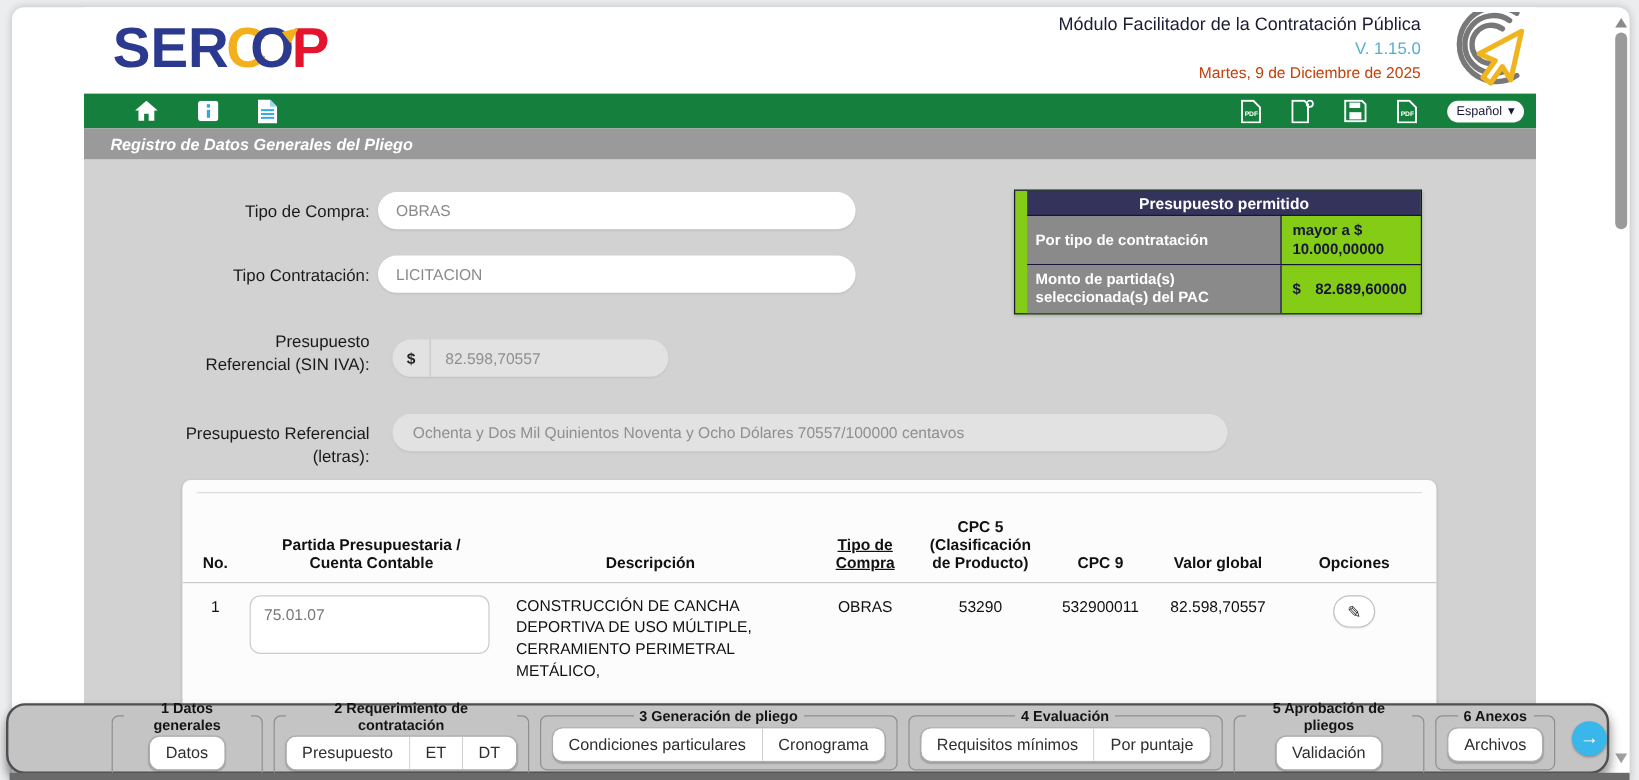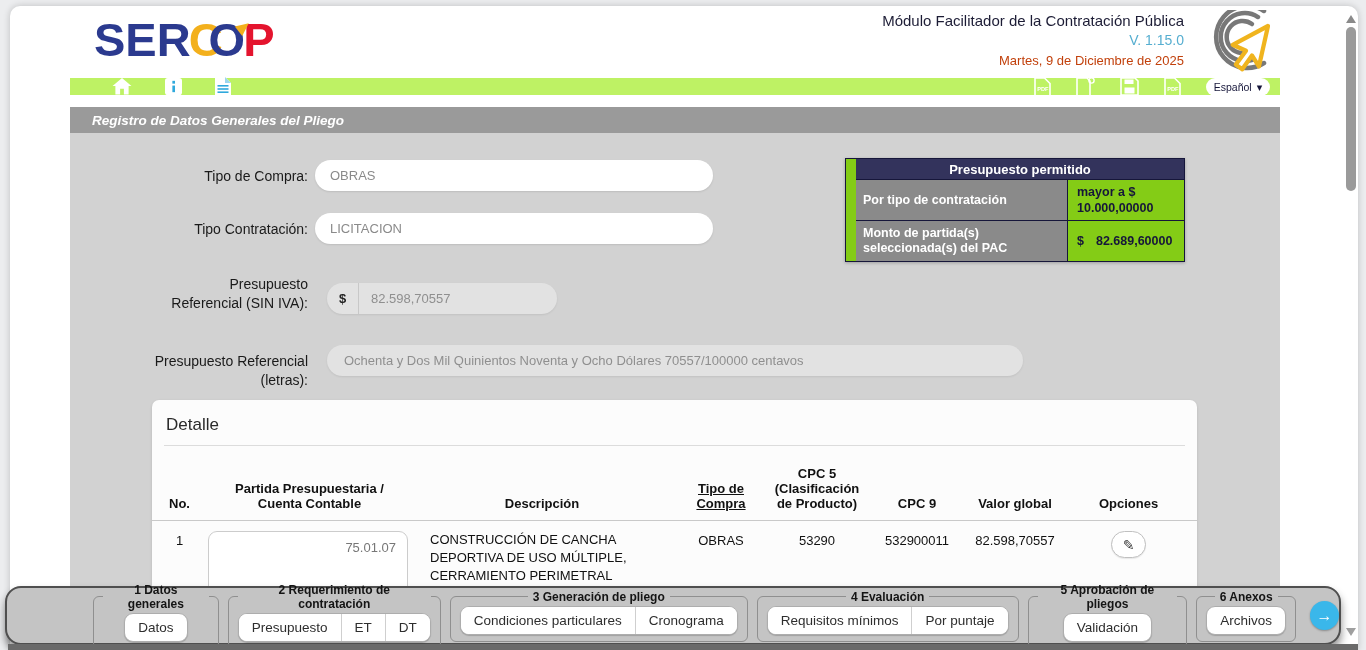--- a/index.html
+++ b/index.html
@@ -19,21 +19,21 @@
   .logo .p   { color:#e4142e; margin-left:-2px; }
   .logo-arrow { position:absolute; left:146px; top:2px; width:0; height:0;
     border:6px solid transparent; border-bottom:13px solid #f3b01c; transform:rotate(52deg); }
   .header-right { position:absolute; right:96px; top:6px; text-align:right; }
   .app-title { font-size:15px; color:#1c1c35; }
   .app-version { font-size:14px; color:#56aed0; margin-top:3px; }
   .app-date { font-size:13px; color:#c2410c; margin-top:5px; font-weight:normal; }
   .cursor-logo { position:absolute; right:4px; top:4px; }
 
   
-  .toolbar { position:absolute; top:72px; left:0; width:1210px; height:17px; background:#bef264;
+  .toolbar { position:absolute; top:72px; left:0; width:1210px; height:29px; background:#15803d;
     display:flex; align-items:center; }
   .tb-left { display:flex; align-items:center; gap:33px; margin-left:42px; }
   .tb-right { display:flex; align-items:center; gap:25px; margin-left:auto; margin-right:10px; }
   .tb-icon { display:flex; align-items:center; justify-content:center; cursor:pointer; }
   .lang-select { width:64px; height:18px; background:#fff; border-radius:10px; display:flex;
     align-items:center; justify-content:center; gap:5px; font-size:10.5px; color:#16163a; cursor:pointer; }
   .lang-select .chev { font-size:11px; line-height:10px; }
 
   
   .page-title-bar { position:absolute; top:101px; left:0; width:1210px; height:26px; background:#9a9a9a;
@@ -89,22 +89,22 @@
   .col-desc { width:260px; }
   .col-tipo { width:98px; }
   .col-cpc5 { width:94px; }
   .col-cpc9 { width:106px; }
   .col-val  { width:90px; }
   .col-opc  { width:137px; }
   .hc-inner { margin:0 auto; }
   .hw-part { max-width:175px; }
   .hw-tipo { max-width:62px;text-decoration:underline; }
   .hw-cpc5 { max-width:94px; }
-  .partida-input { margin-left:1px; width:200px; height:64px; background:#fff; border:1px solid #ccc;
-    border-radius:9px; text-align:right; color:#777; font-size:13px; padding:8px 11px; }
+  .partida-input { margin-left:1px; width:200px; height:49px; background:#fff; border:1px solid #ccc;
+    border-radius:9px; text-align:left; color:#777; font-size:13px; padding:8px 11px; }
   .desc-text { width:218px; margin-left:18px; text-align:left; line-height:1.38; }
   .cell-pad { padding-top:2px; }
   .edit-btn { width:35px; height:27px; background:#fff; border:1px solid #c0c0c0; border-radius:14px;
     margin:0 auto; display:flex; align-items:center; justify-content:center; font-size:14px; color:#333;
     cursor:pointer; box-shadow:0 1px 1px rgba(0,0,0,.08); }
 
   
   .vscroll { position:absolute; left:1334px; top:0; width:14px; height:644px; }
   .sc-up { position:absolute; left:2px; top:9px; width:0; height:0;
     border-left:5px solid transparent; border-right:5px solid transparent; border-bottom:8px solid #8a8a8a; cursor:pointer; }
@@ -245,21 +245,20 @@
         <div class="pp-row">
           <div class="pp-cell-l">Monto de partida(s) seleccionada(s) del PAC</div>
           <div class="pp-cell-r">
             <span class="cur">$</span>
             <span>82.689,60000</span>
           </div>
         </div>
       </div>
 
       <div class="detalle-card">
-        <div class="d-title">Detalle</div>
         <hr class="d-hr">
         <div class="d-head">
           <div class="col-no">
               <div class="hc-inner">No.</div>
             </div>
           <div class="col-part">
               <div class="hc-inner hw-part">Partida Presupuestaria / Cuenta Contable</div>
             </div>
           <div class="col-desc">
               <div class="hc-inner">Descripción</div>

